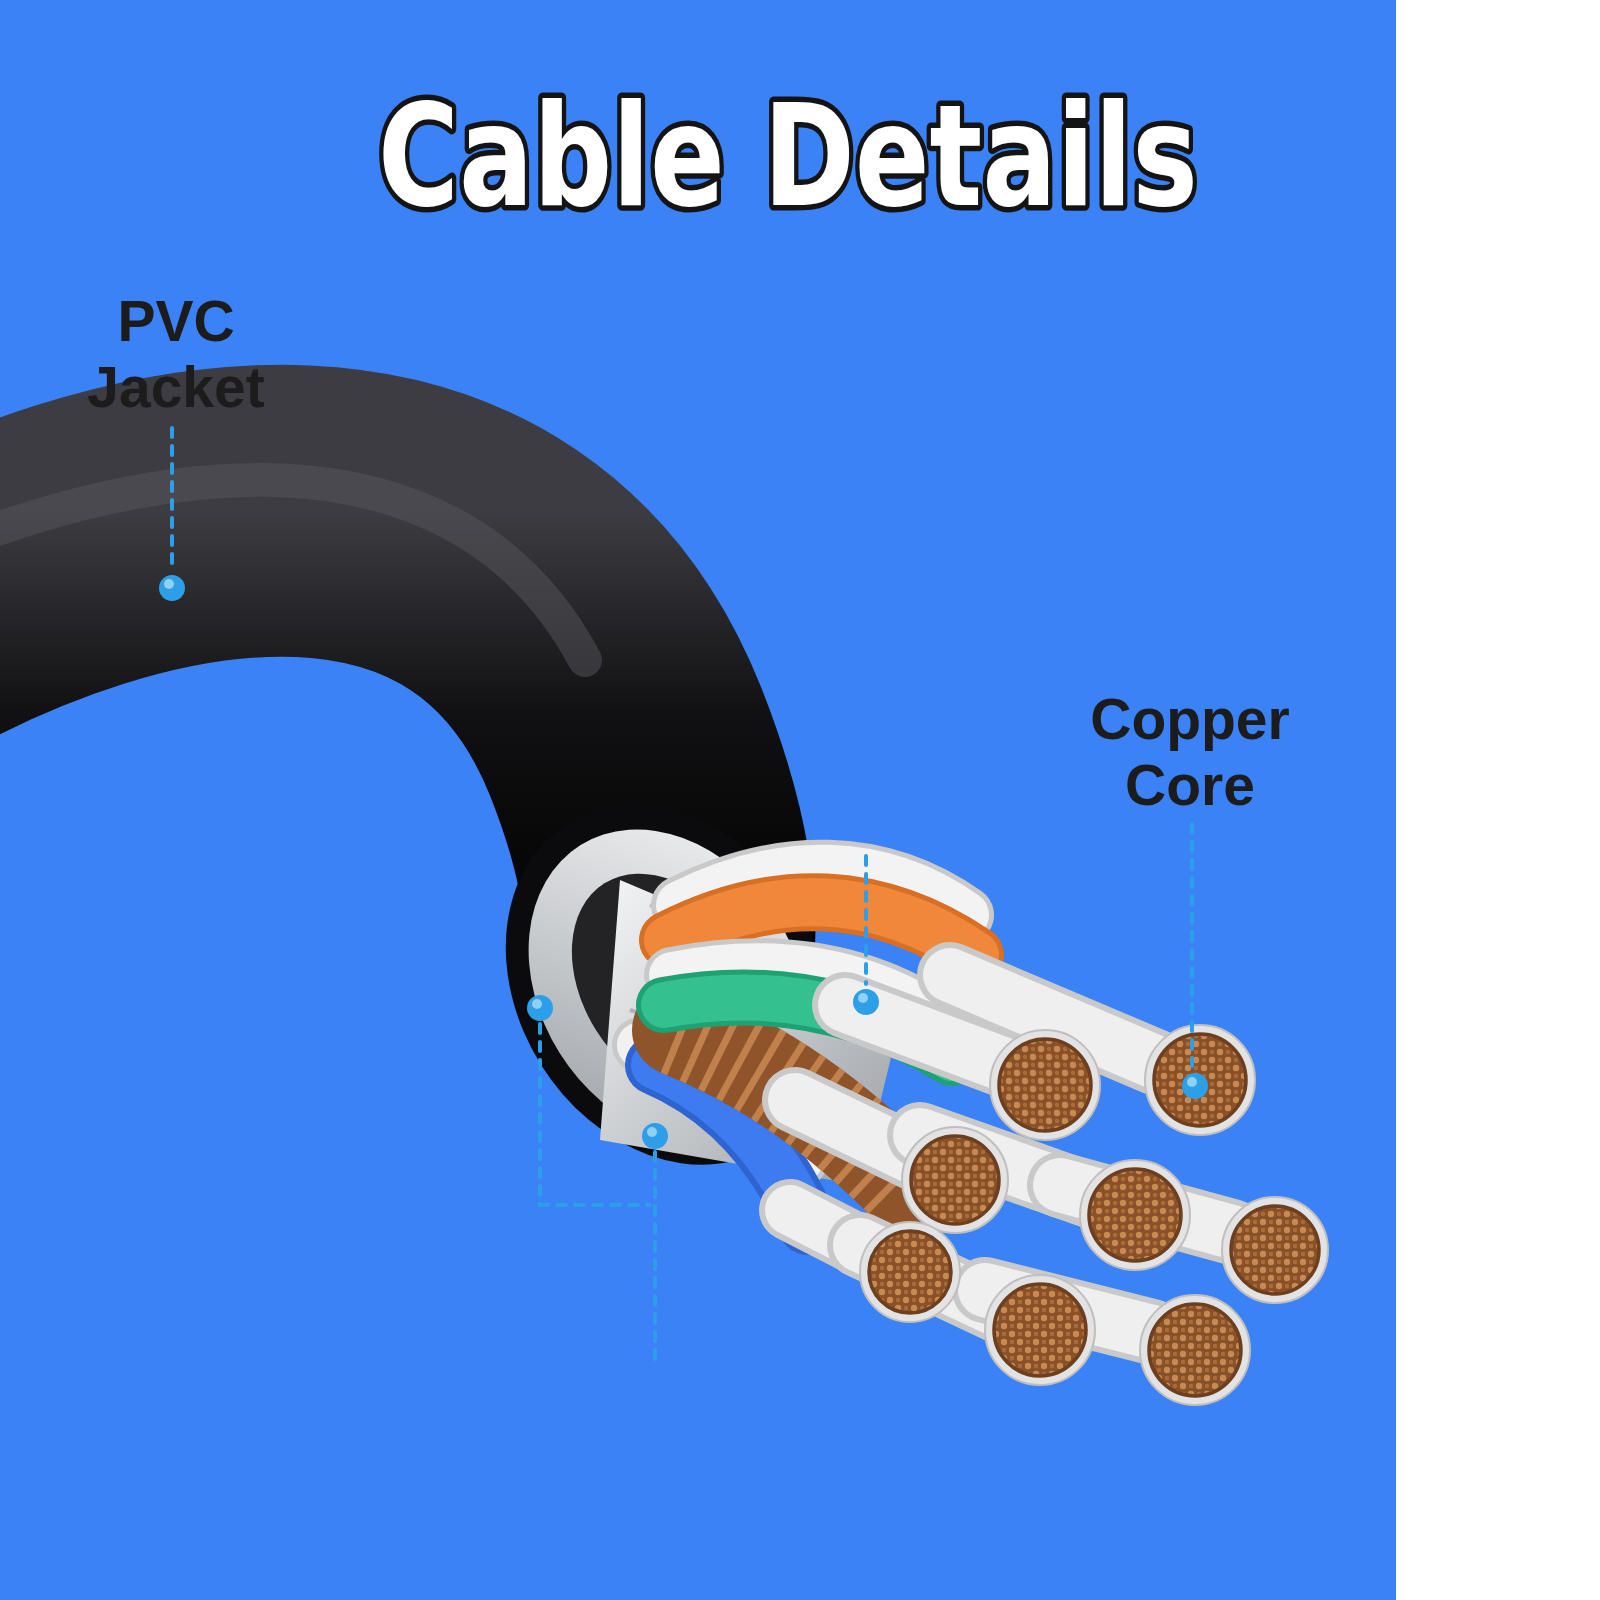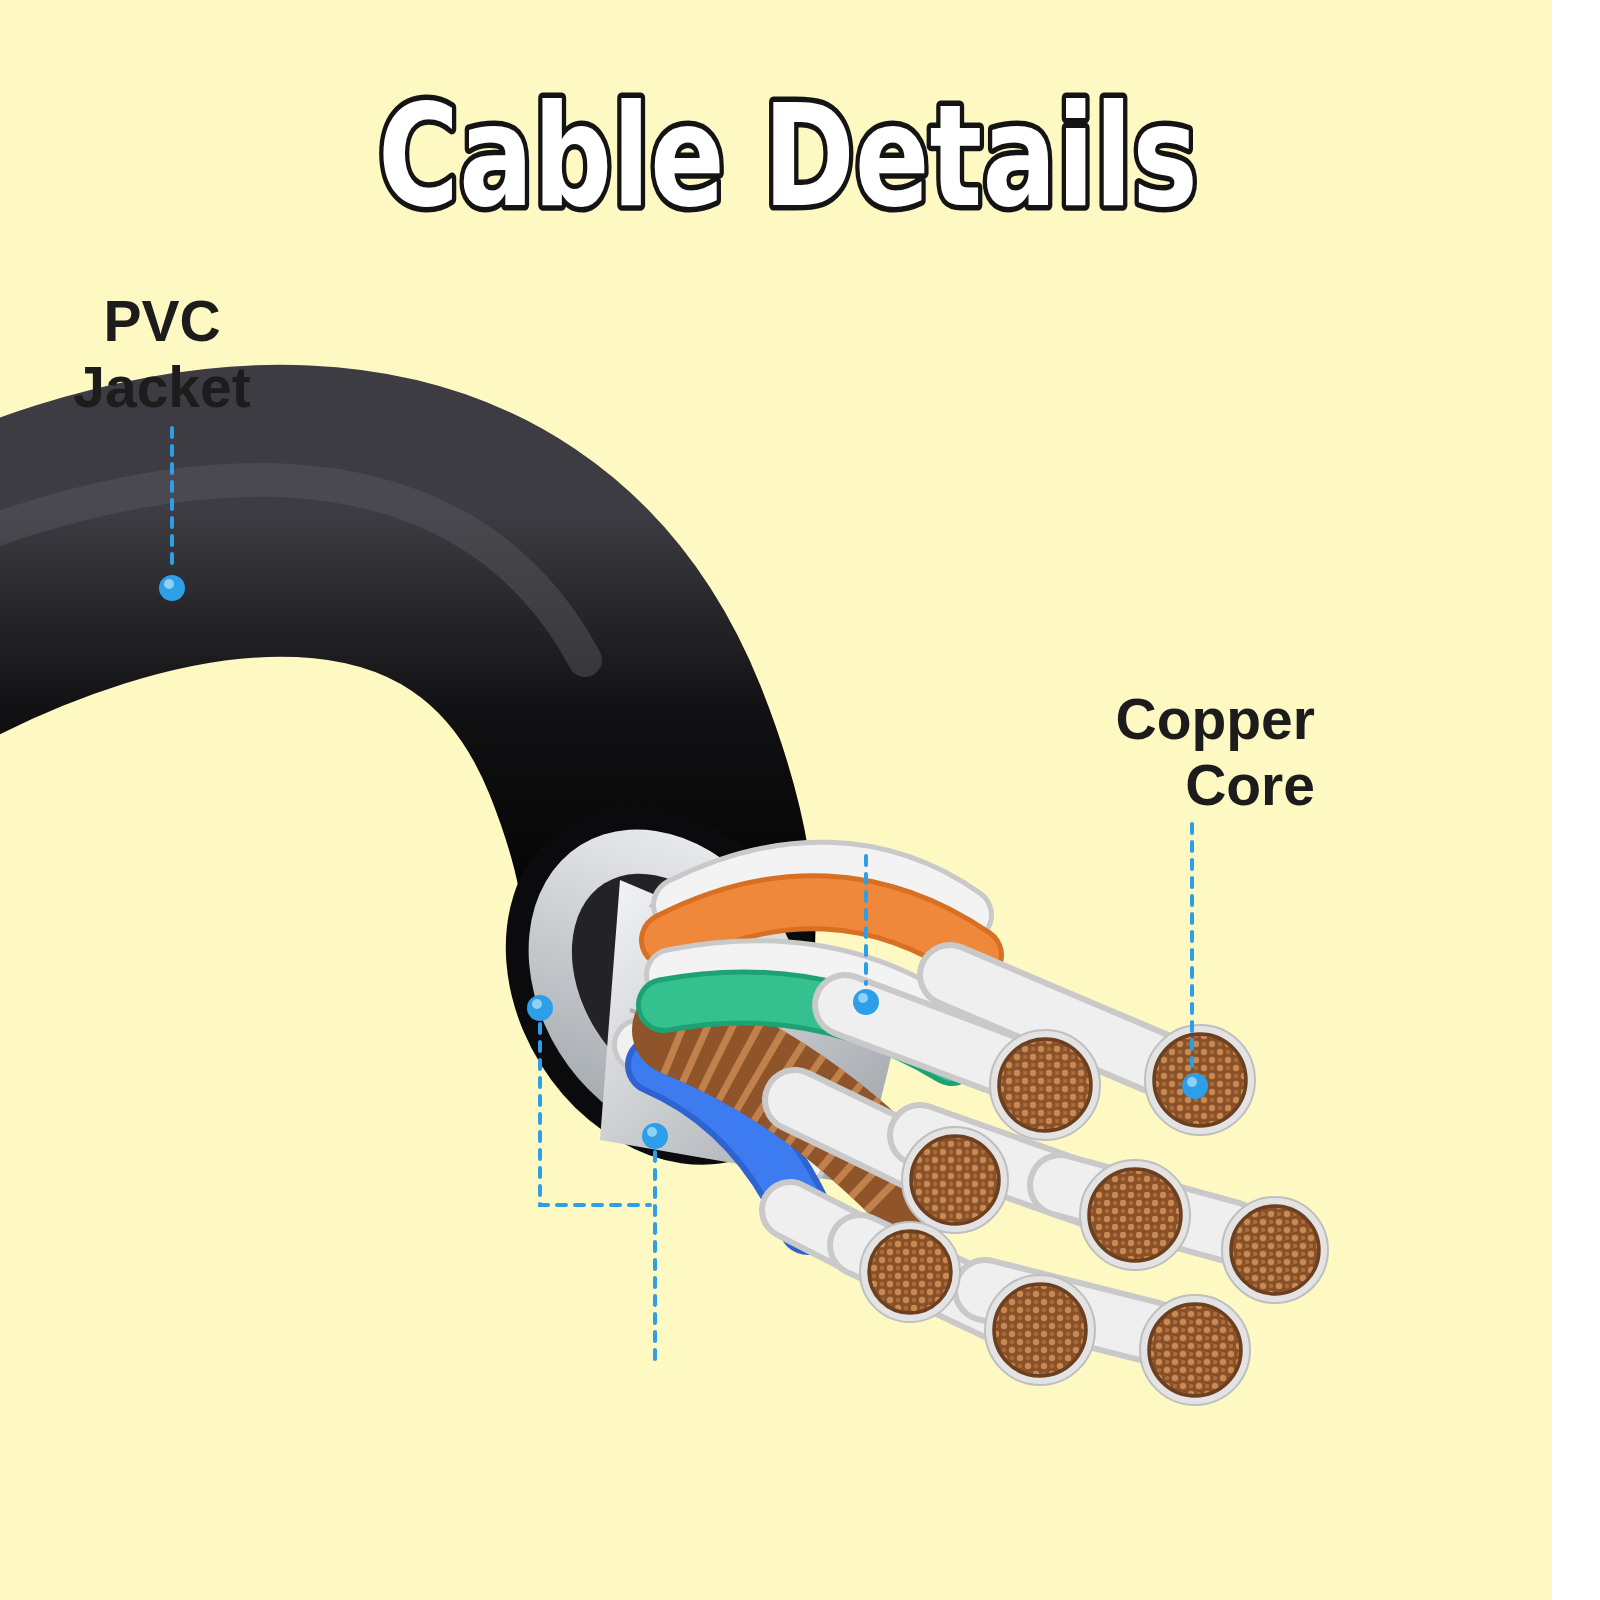--- a/index.html
+++ b/index.html
@@ -3,44 +3,44 @@
 <meta charset="utf-8">
 <style>
   html, body {
     margin: 0;
     padding: 0;
     background: #ffffff;
     font-family: "Liberation Sans", "DejaVu Sans", sans-serif;
   }
   .canvas {
     position: relative;
-    width: 1552px;
+    width: 1396px;
     height: 1600px;
-    background: #fef9c3;
+    background: #3b82f6;
     overflow: hidden;
   }
   .art {
     position: absolute;
     inset: 0;
     z-index: 1;
   }
   .callout-label {
     position: absolute;
     z-index: 3;
     text-align: center;
     font-weight: 700;
     color: #1c1c1c;
     font-size: 57px;
     line-height: 1.16;
     white-space: pre-line;
     letter-spacing: 0px;
   }
-  .label-pvc      { left: 42px;  top: 288px;  width: 240px; }
+  .label-pvc      { left: 56px;  top: 288px;  width: 240px; }
   .label-twisted  { left: 735px; top: 730px;  width: 260px; }
-  .label-copper   { left: 1065px;top: 686px;  width: 250px; text-align: right; }
+  .label-copper   { left: 1065px;top: 686px;  width: 250px; }
   .label-foil     { left: 470px; top: 1380px; width: 380px; }
 </style>
 </head>
 <body>
 
 <div class="canvas">
 
   <svg class="art" viewBox="0 0 1600 1600" width="1600" height="1600" xmlns="http://www.w3.org/2000/svg">
 
     <defs>

